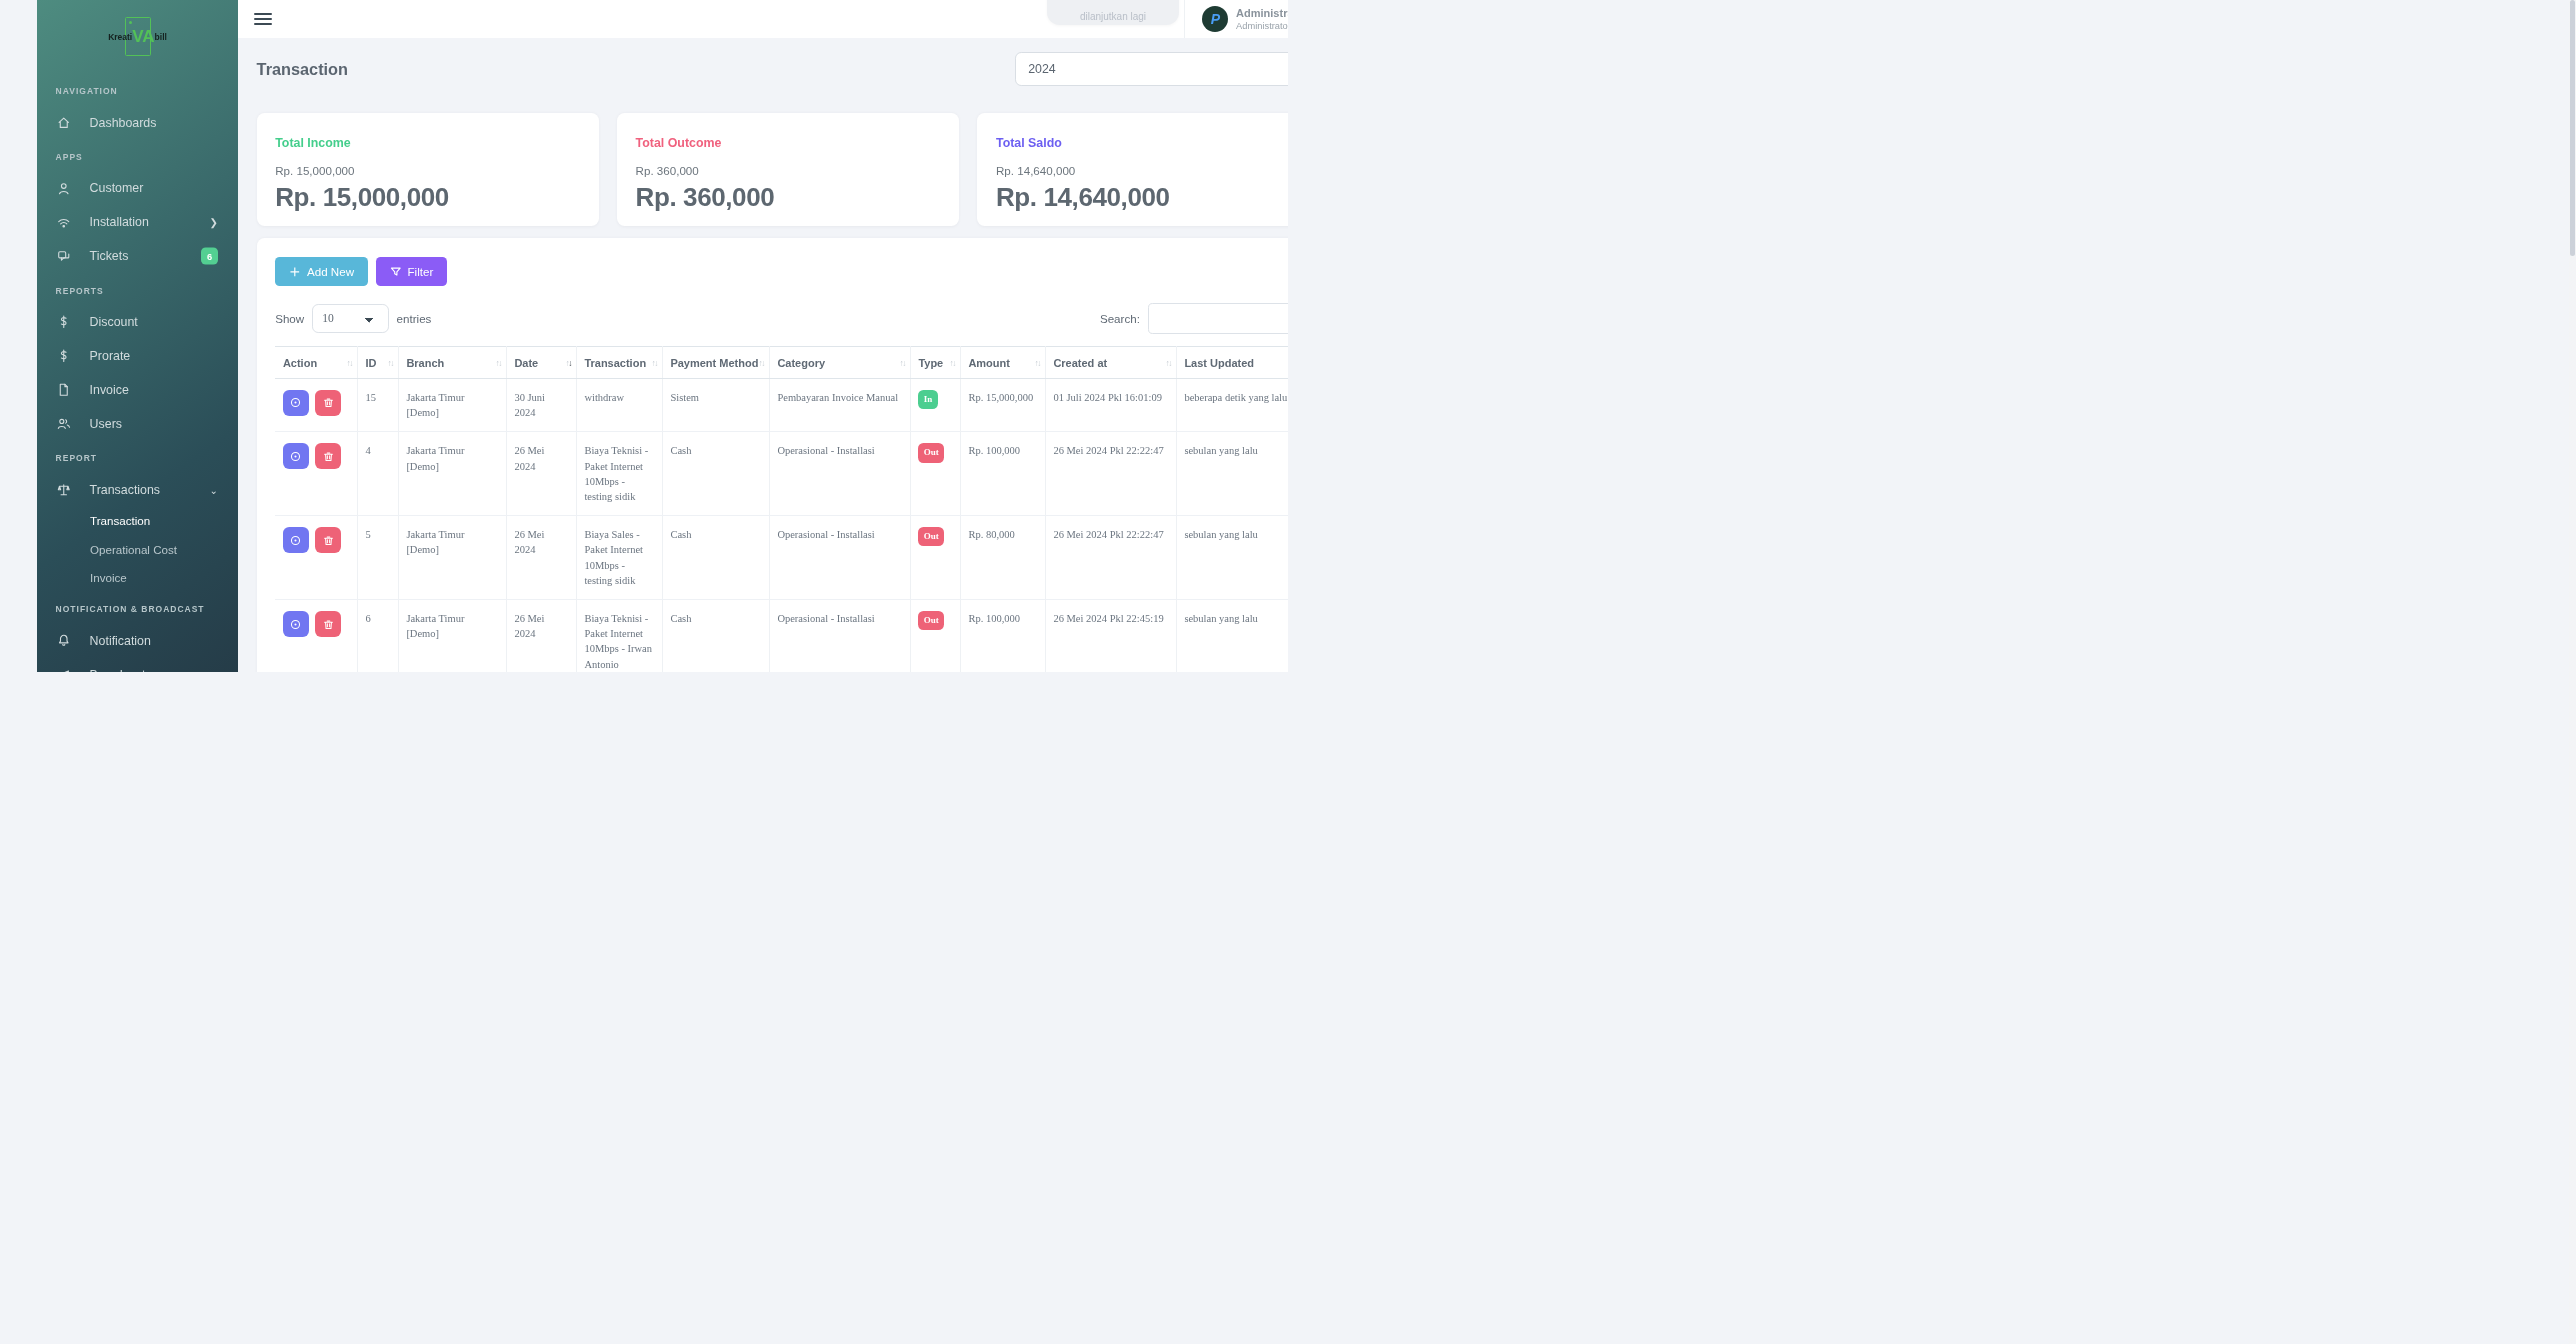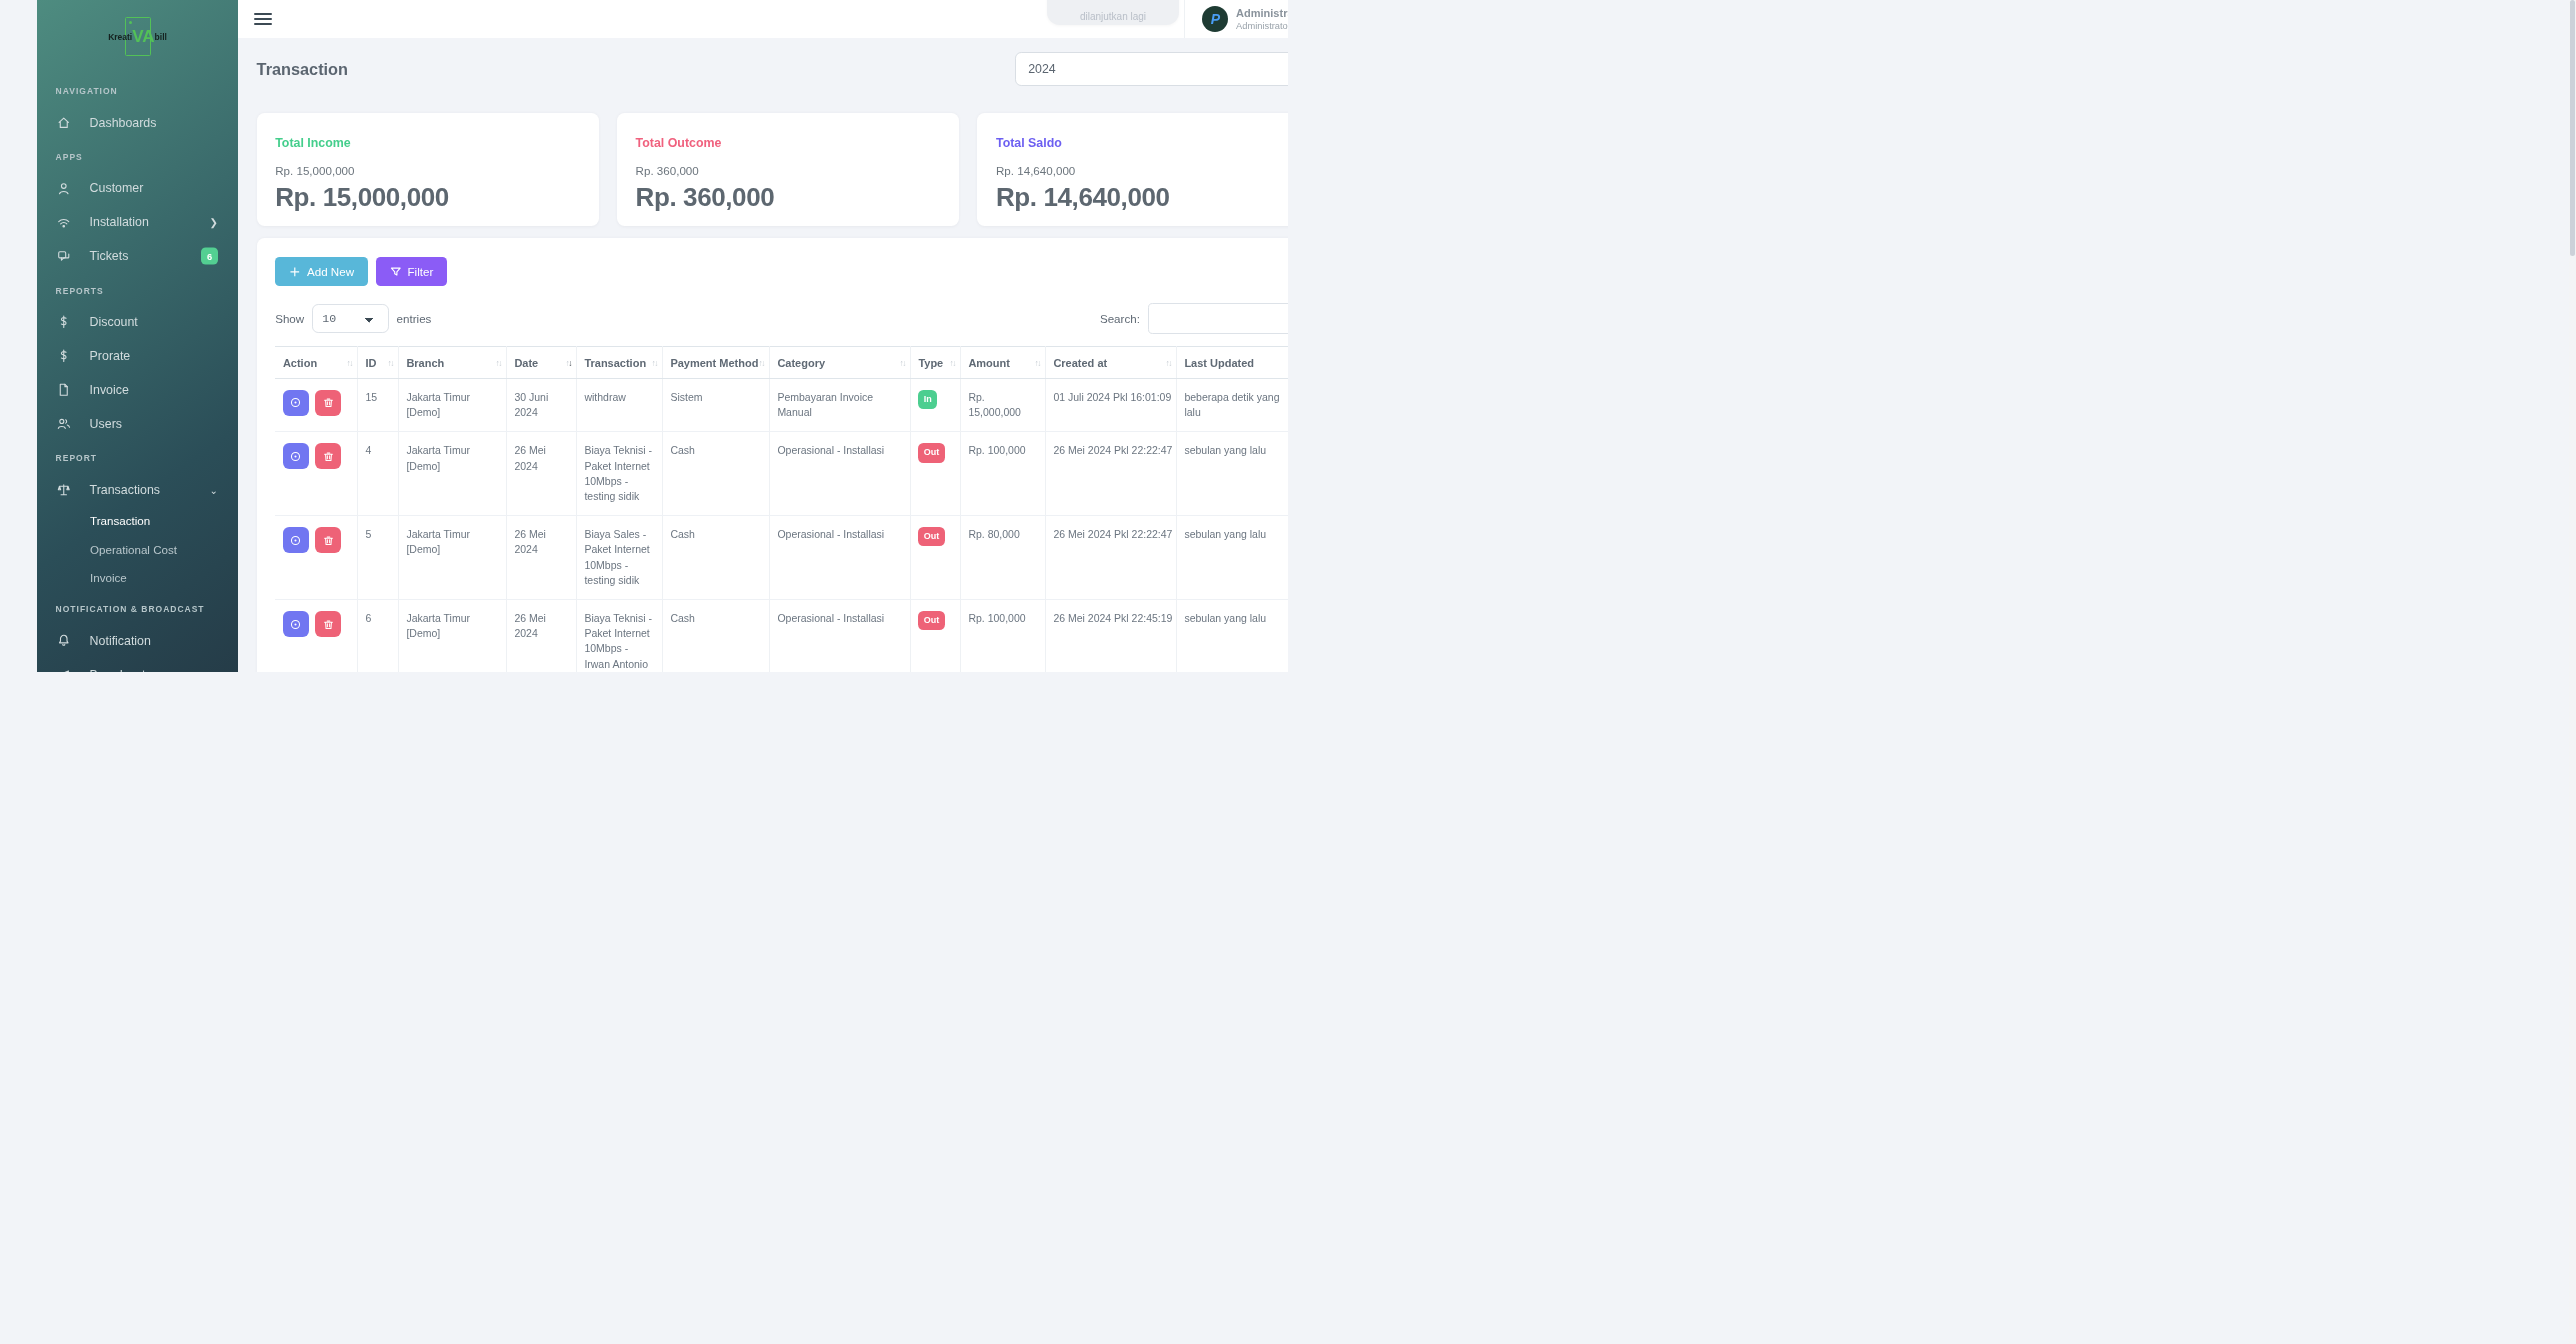--- a/index.html
+++ b/index.html
@@ -88,39 +88,39 @@
     box-shadow:0 0.8px 3.1px rgba(30,40,60,0.05); min-height:418px;
   }
   .btn-row { display:flex; gap:7.7px; }
   .btn { border:none; border-radius:4.6px; height:29px; padding:0 14px; font-size:11.6px; color:#fff; font-family:inherit; cursor:pointer; display:flex; align-items:center; gap:6.2px; }
   .btn-add { background:#58b7d9; }
   .btn-filter { background:#8b5cf6; }
   .btn svg { width:11.6px; height:11.6px; stroke:#fff; fill:none; stroke-width:1.6; stroke-linejoin:round; }
   .controls-row { display:flex; align-items:center; margin-top:17px; font-size:11.6px; color:#5f6974; }
   .page-size {
     margin:0 7.7px; border:0.8px solid #dde2e8; border-radius:6.2px; height:29px; width:77px;
-    font-size:11.6px; color:#5f6974; padding:0 9.3px; background:#fff; font-family:Liberation Mono, monospace;
+    font-size:11.6px; color:#5f6974; padding:0 9.3px; background:#fff; font-family:Liberation Serif, serif;
     appearance:none; -webkit-appearance:none;
     background-image:linear-gradient(45deg,transparent 49%,#3c4a54 50%),linear-gradient(135deg,#3c4a54 50%,transparent 51%);
     background-position:calc(100% - 18.6px) 13px, calc(100% - 14px) 13px;
     background-size:4.6px 4.6px,4.6px 4.6px; background-repeat:no-repeat;
   }
   .search-wrap { margin-left:auto; display:flex; align-items:center; gap:7.7px; padding-right:4.6px; }
   .search-input { width:149px; height:31px; border:0.8px solid #dde2e8; border-radius:4.6px; background:#fff; padding:0 7.7px; font-size:11.6px; font-family:inherit; color:#5f6974; }
   table { border-collapse:collapse; table-layout:fixed; width:1026px; margin-top:12.4px; font-size:10.5px; }
   thead th {
     border-top:0.8px solid #dfe5ea; border-bottom:0.8px solid #dfe5ea;
     font-weight:bold; color:#5f6974; text-align:left; padding:9.3px 7.7px; font-size:11px;
     position:relative; cursor:pointer;
   }
   th .sort { position:absolute; right:4.6px; top:50%; transform:translateY(-50%); display:flex; gap:0; font-size:8.5px; color:#c7cdd4; letter-spacing:-1.5px; }
   th .sort .dn.active { color:#3f4850; }
   tbody td {
     border-bottom:0.8px solid #eef1f5; padding:11px 7.7px; vertical-align:top;
-    color:#6b7580; line-height:1.45;
+    color:#6b7580; line-height:1.45;font-family:Liberation Serif, serif;
   }
   thead th:not(:last-child), tbody td:not(:last-child) { border-right:0.8px solid #eef1f4; }
   .action-cell { display:flex; gap:6.2px; }
   .icon-btn { width:26px; height:26px; border:none; border-radius:6.2px; display:flex; align-items:center; justify-content:center; cursor:pointer; }
   .icon-btn svg { width:13px; height:13px; stroke:#fff; fill:none; stroke-width:1.6; stroke-linecap:round; }
   .btn-view { background:#7176f1; }
   .btn-del  { background:#ee6277; }
   .badge { display:inline-block; color:#fff; font-size:9px; font-weight:bold; padding:3.1px 5.4px; border-radius:5.4px; }
   .badge.in  { background:#4cce90; }
   .badge.out { background:#ee6277; }

